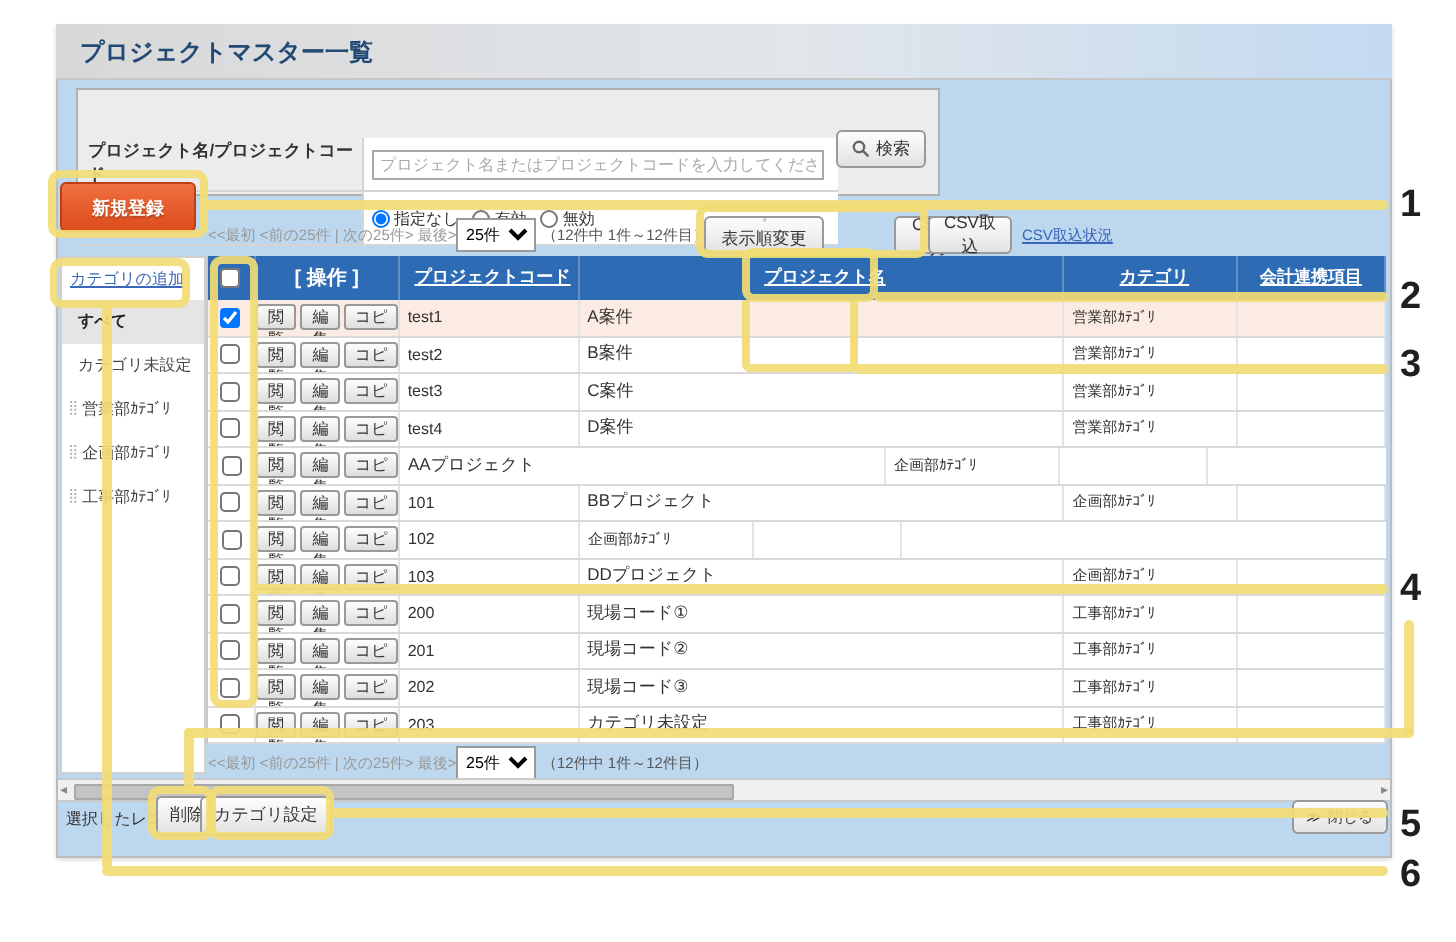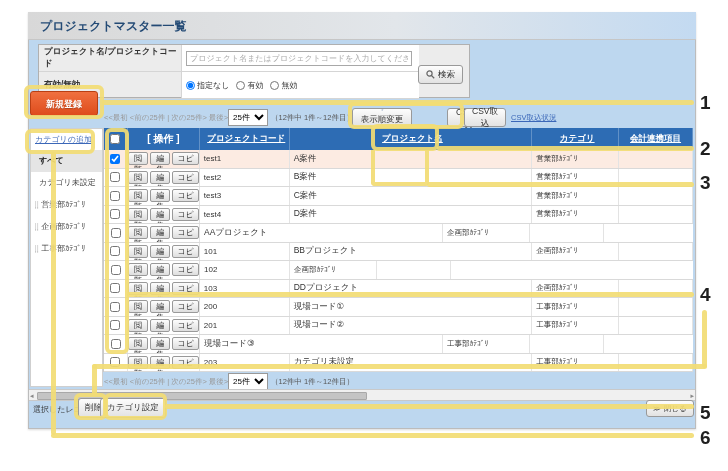--- a/index.html
+++ b/index.html
@@ -10,21 +10,21 @@
   .window{position:absolute;left:28px;top:12px;width:668px;height:417px;
           background:#bdd7ef;border:1px solid #bcbcbc;box-shadow:0 1px 2px rgba(0,0,0,.15);}
   .titlebar{position:absolute;left:28px;top:12px;width:668px;height:28px;
             background:linear-gradient(90deg,#d8d8d8 0%,#e2e6ea 55%,#c3daf1 100%);
             border-bottom:1px solid #c6c6c6;line-height:28px;padding-left:12px;
             font-size:12px;font-weight:bold;color:#234a75;}
 
   
   .search-panel{position:absolute;left:38px;top:44px;width:432px;height:54px;
                 background:#ececec;border:1px solid #b0b0b0;}
-  .sp-row{position:absolute;left:0;width:380px;height:27px;display:flex;}
+  .sp-row{position:absolute;left:0;width:380px;height:27px;display:flex;margin-top:24px;}
   .sp-row.r1{top:0;} .sp-row.r2{top:27px;}
   .sp-label{width:142px;padding:0 0 0 5px;font-size:8.5px;font-weight:bold;color:#333;
             display:flex;align-items:center;border-bottom:1px solid #d5d5d5;}
   .sp-value{width:238px;background:#fff;border-left:1px solid #d5d5d5;border-bottom:1px solid #d5d5d5;
             display:flex;align-items:center;padding:0 4px;}
   .sp-value input[type=text]{width:226px;height:15px;border:1px solid #a8a8a8;font-size:8px;padding:0 3px;color:#444;}
   .sp-value input[type=text]::placeholder{color:#aaa;}
   .radio-lab{font-size:8px;color:#333;display:flex;align-items:center;margin-right:7px;}
   .radio-lab input{width:9px;height:9px;margin:0 2px 0 0;}
   .search-btn{position:absolute;right:6px;top:20px;height:19px;padding:0 7px;
@@ -355,20 +355,21 @@
 
     <div class="trow">
       <div class="c cb">
           <input type="checkbox" style="">
         </div>
       <div class="c op">
         <button class="mini">閲覧</button>
         <button class="mini">編集</button>
         <button class="mini">コピー</button>
       </div>
+      <div class="c code">202</div>
       <div class="c name">現場コード③</div>
       <div class="c cat">工事部ｶﾃｺﾞﾘ</div>
       <div class="c acc"></div>
     </div>
 
     <div class="trow">
       <div class="c cb">
           <input type="checkbox" style="">
         </div>
       <div class="c op">

